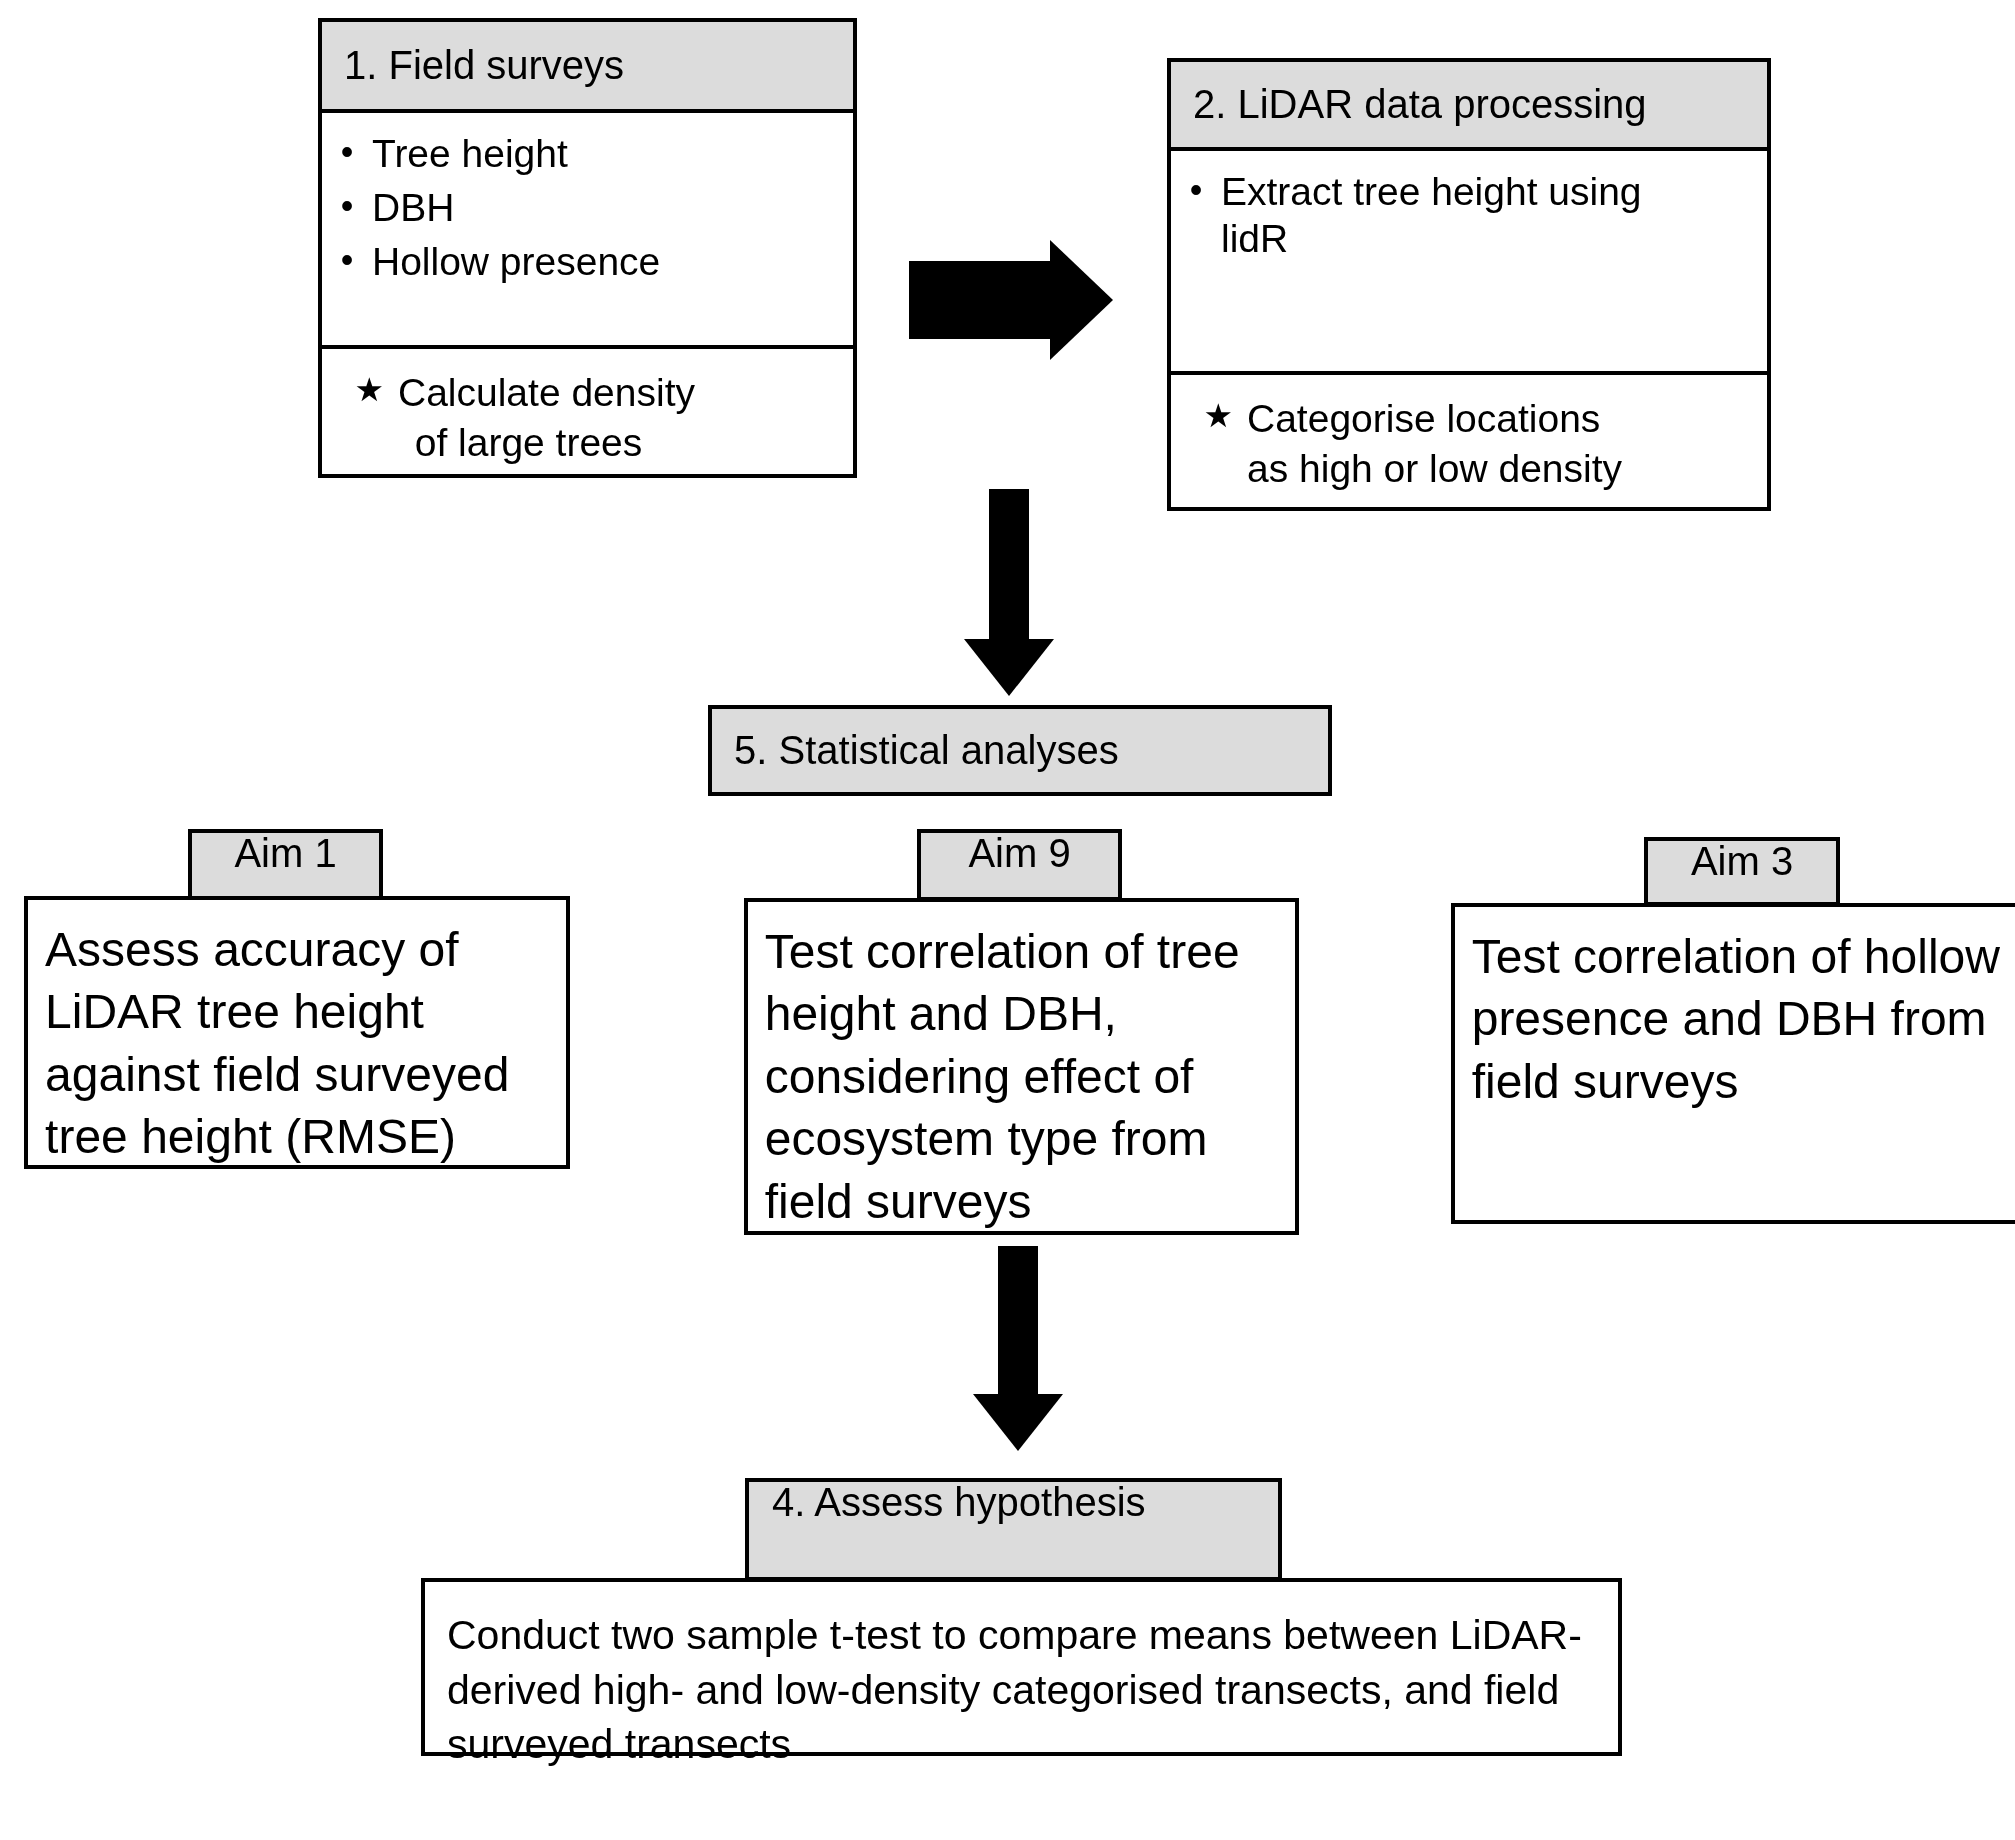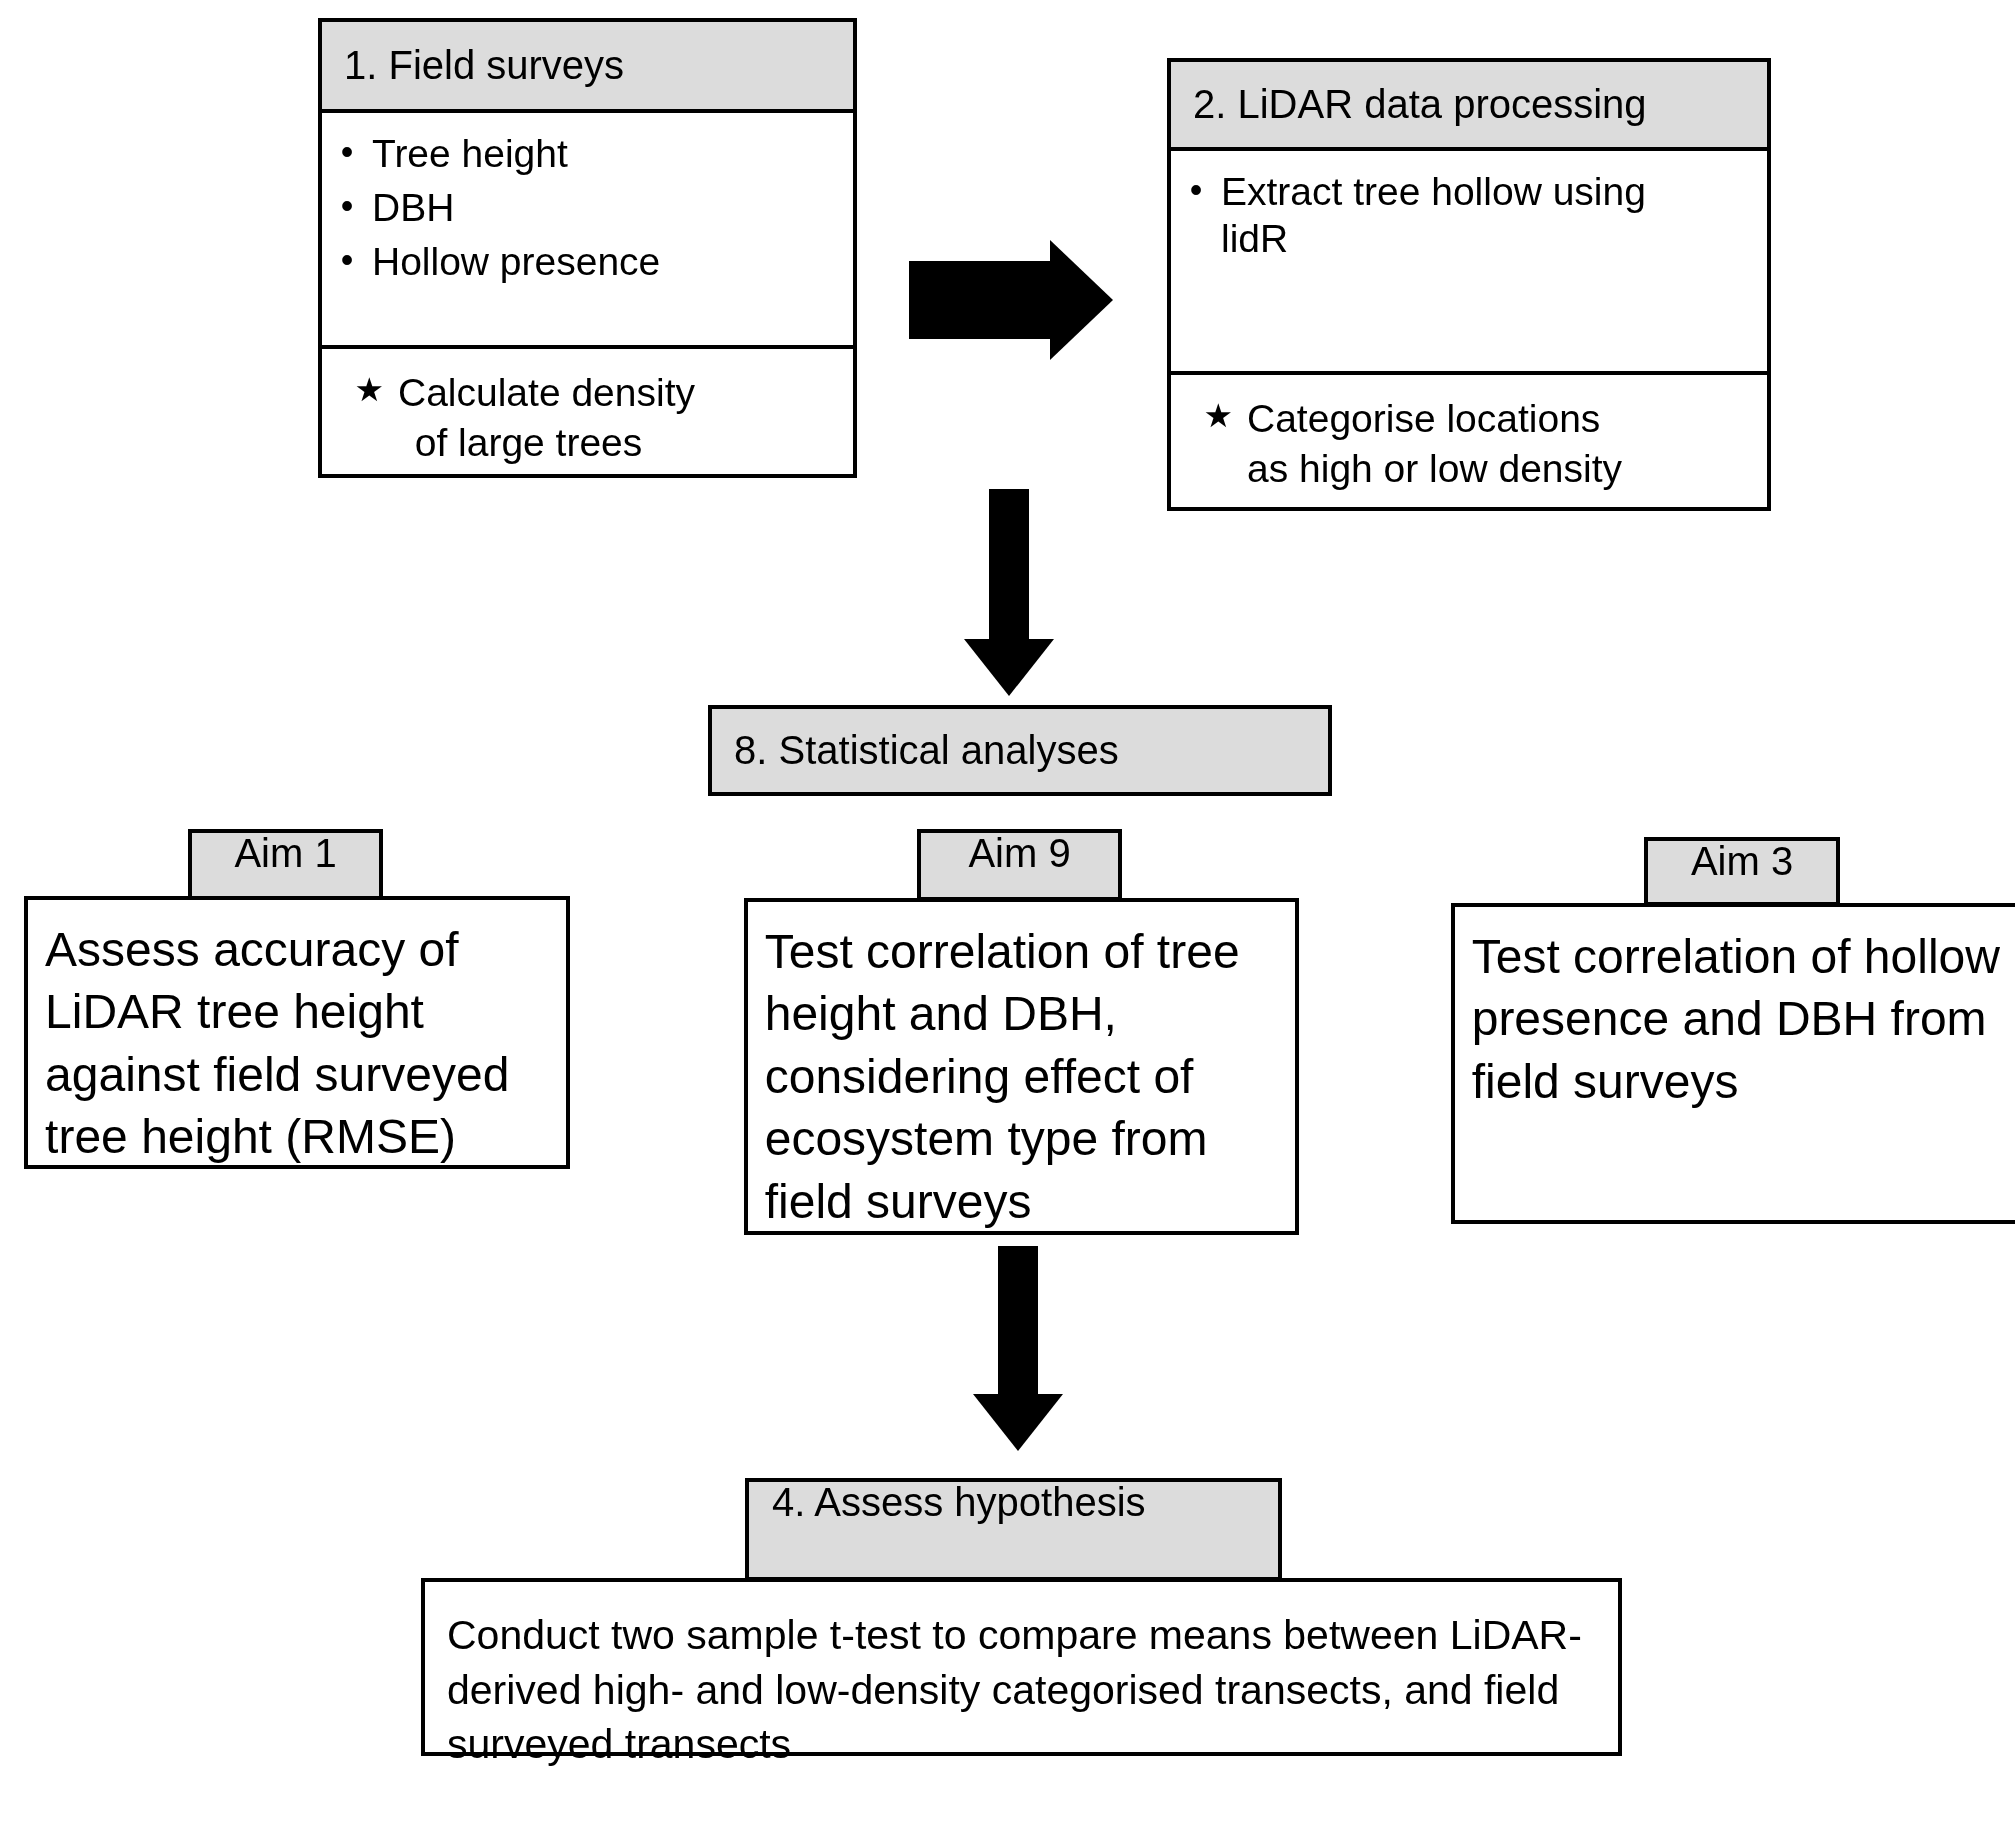--- a/index.html
+++ b/index.html
@@ -161,21 +161,21 @@
   </div>
 
   <div class="abs frame" style="left:1167px; top:30px; width:604px; height:453px;margin-top:28px;">
     <div class="hdr-band" style="height:85px;">
       <div class="hdr-text">2. LiDAR data processing</div>
     </div>
     <div style="height:220px; overflow:hidden;">
       <ul class="bullets">
         <li style="padding-right:77px;">
           <span class="bullet-dot">•</span>
-          <span class="bullet-text">Extract tree hollow using lidR</span>
+          <span class="bullet-text">Extract tree height using lidR</span>
         </li>
       </ul>
     </div>
     <div class="section-divider" style="height:155px;">
       <div class="star-row">
         <span class="star-glyph">★</span>
         <span class="star-text">
           <span>Categorise locations</span><br>
           <span>as high or low density</span>
         </span>
@@ -187,21 +187,21 @@
     <div class="arrow-h-shaft" style="width:143px; height:78px;"></div>
     <div class="arrow-h-head"></div>
   </div>
 
   <div class="abs" style="left:964px; top:489px; width:90px; height:207px; display:flex; flex-direction:column; align-items:center;">
     <div class="arrow-v-shaft" style="width:40px; height:150px;"></div>
     <div class="arrow-v-head"></div>
   </div>
 
   <div class="abs" style="left:708px; top:705px; width:624px; height:91px; background:#dcdcdc; border:4.5px solid #000000; display:flex; align-items:center;">
-    <div class="hdr-text">8. Statistical analyses</div>
+    <div class="hdr-text">5. Statistical analyses</div>
   </div>
 
   <div class="abs tab" style="left:188px; top:829px; width:195px; height:71px;">
     <span>Aim 1</span>
   </div>
   <div class="abs frame" style="left:24.4px; top:896px; width:546px; height:273px;">
     <div class="body-text">Assess accuracy of LiDAR tree height against field surveyed tree height (RMSE)</div>
   </div>
 
   <div class="abs tab" style="left:917px; top:829px; width:205px; height:72px;">

